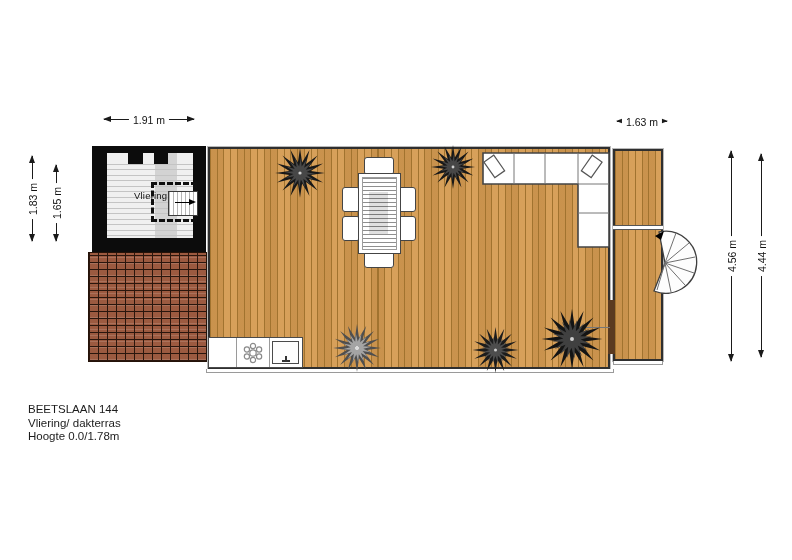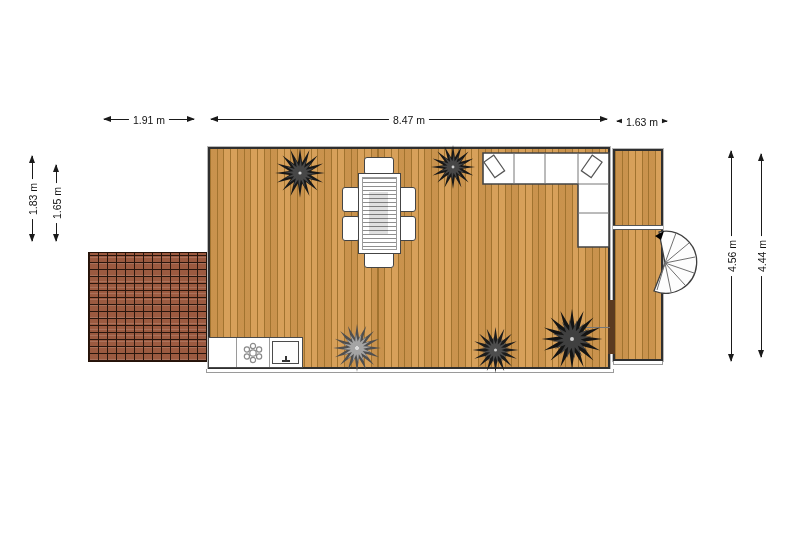--- a/index.html
+++ b/index.html
@@ -101,26 +101,20 @@
       </symbol>
     </defs>
   </svg>
 
   <div class="dim-h" style="left:103px;top:113px;width:92px">
     <div class="line"></div>
     <div class="ar ar-l"></div>
     <div class="ar ar-r"></div>
     <span class="lbl">1.91 m</span>
   </div>
-  <div class="dim-h" style="left:210px;top:113px;width:398px">
-    <div class="line"></div>
-    <div class="ar ar-l"></div>
-    <div class="ar ar-r"></div>
-    <span class="lbl">8.47 m</span>
-  </div>
   <div class="dim-h" style="left:616px;top:115px;width:52px">
     <div class="line"></div>
     <div class="ar ar-l"></div>
     <div class="ar ar-r"></div>
     <span class="lbl">1.63 m</span>
   </div>
 
   <div class="dim-v" style="left:26px;top:155px;height:87px">
     <div class="line"></div>
     <div class="ar ar-t"></div>
@@ -150,20 +144,34 @@
   <div class="roof"></div>
 
   <div class="deck deck-main"></div>
   <div class="deck deck-side"></div>
   <div class="fascia" style="left:206px;top:369px;width:408px;height:4px"></div>
   <div class="fascia" style="left:613px;top:361px;width:50px;height:4px"></div>
   <div class="deck-divider"></div>
   <div class="door-bar"></div>
   <div class="door-line"></div>
 
+  <div class="room">
+    <div class="room-floor">
+      <div class="floor-band"></div>
+      <div class="floor-lines"></div>
+    </div>
+    <div class="room-tab" style="left:36px;top:6px;width:15px;height:12px"></div>
+    <div class="room-tab" style="left:62px;top:6px;width:14px;height:12px"></div>
+    <div class="hatch-dashed"></div>
+    <div class="loft-stair">
+      <div class="arrow-line"></div>
+      <div class="arrow-head"></div>
+    </div>
+    <span class="room-label">Vliering</span>
+  </div>
 
   <div class="chair" style="left:364px;top:157px;width:30px;height:18px"></div>
   <div class="chair" style="left:364px;top:250px;width:30px;height:18px"></div>
   <div class="chair" style="left:342px;top:187px;width:18px;height:25px"></div>
   <div class="chair" style="left:342px;top:216px;width:18px;height:25px"></div>
   <div class="chair" style="left:398px;top:187px;width:18px;height:25px"></div>
   <div class="chair" style="left:398px;top:216px;width:18px;height:25px"></div>
 
   <div class="table">
     <div class="table-slats"></div>
@@ -234,14 +242,19 @@
       <line x1="25" y1="37" x2="49" y2="17"></line>
       <line x1="25" y1="37" x2="55" y2="31"></line>
       <line x1="25" y1="37" x2="54" y2="47"></line>
       <line x1="25" y1="37" x2="45" y2="59"></line>
       <line x1="25" y1="37" x2="31" y2="66"></line>
       <line x1="25" y1="37" x2="17" y2="64"></line>
     </g>
     <polygon points="15,10 24,5 21,14" fill="#000"></polygon>
   </svg>
 
+  <div class="footer">
+    <div>BEETSLAAN 144</div>
+    <div>Vliering/ dakterras</div>
+    <div>Hoogte 0.0/1.78m</div>
+  </div>
 
 </div>
 
 </body></html>

